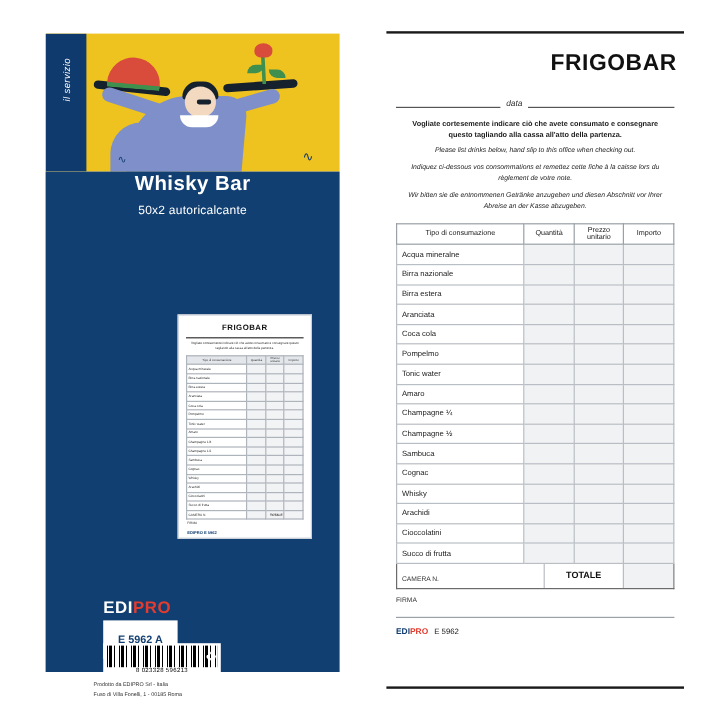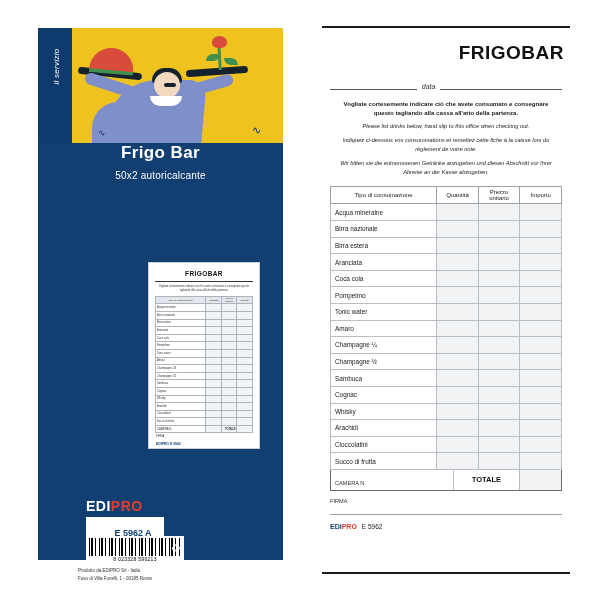--- a/index.html
+++ b/index.html
@@ -138,21 +138,21 @@
   .mini-logo{font-size:3.4px;margin:4px 0 0 7px;color:#123f72;font-weight:bold;}
 
   .edipro{
     position:absolute;left:48px;top:470px;color:#ffffff;
     font-size:14px;font-weight:bold;letter-spacing:.5px;
   }
   .edipro .pro{color:#e23c2e;}
   .code-box{
     position:absolute;left:48px;top:489px;width:62px;height:32px;
     background:#ffffff;color:#123f72;font-size:9px;font-weight:bold;
-    display:flex;align-items:center;justify-content:center;padding-left:16px;
+    display:flex;align-items:center;justify-content:center;
   }
   .barcode{
     position:absolute;left:48px;top:508px;width:92px;height:26px;
     background:#ffffff;padding:2px 3px 0 3px;
   }
   .bars{height:18px;width:100%;
     background:repeating-linear-gradient(90deg,#000 0 1px,#fff 1px 2px,#000 2px 4px,#fff 4px 6px,#000 6px 7px,#fff 7px 10px);
   }
   .bars-num{font-size:5px;text-align:center;color:#000;letter-spacing:.3px;}
   .recycle{
@@ -241,21 +241,21 @@
       <div class="fig-body2"></div>
       <div class="fig-hair"></div>
       <div class="fig-head"></div>
       <div class="fig-eye"></div>
       <div class="fig-collar"></div>
       <div class="squiggle">∿</div>
       <div class="squiggle2">∿</div>
     </div>
 
     <div class="pack-blue"></div>
-    <div class="pack-title">Frigo Bar</div>
+    <div class="pack-title">Whisky Bar</div>
     <div class="pack-sub">50x2 autoricalcante</div>
 
     <div class="mini">
       <div class="mini-head">FRIGOBAR</div>
       <div class="mini-rule"></div>
       <div class="mini-note">Vogliate cortesemente indicare ciò che avete consumato e consegnare questo tagliando alla cassa all'atto della partenza.</div>
       <table class="mini-tbl">
         <tbody>
             <tr class="hd">
           <td>Tipo di consumazione</td>

